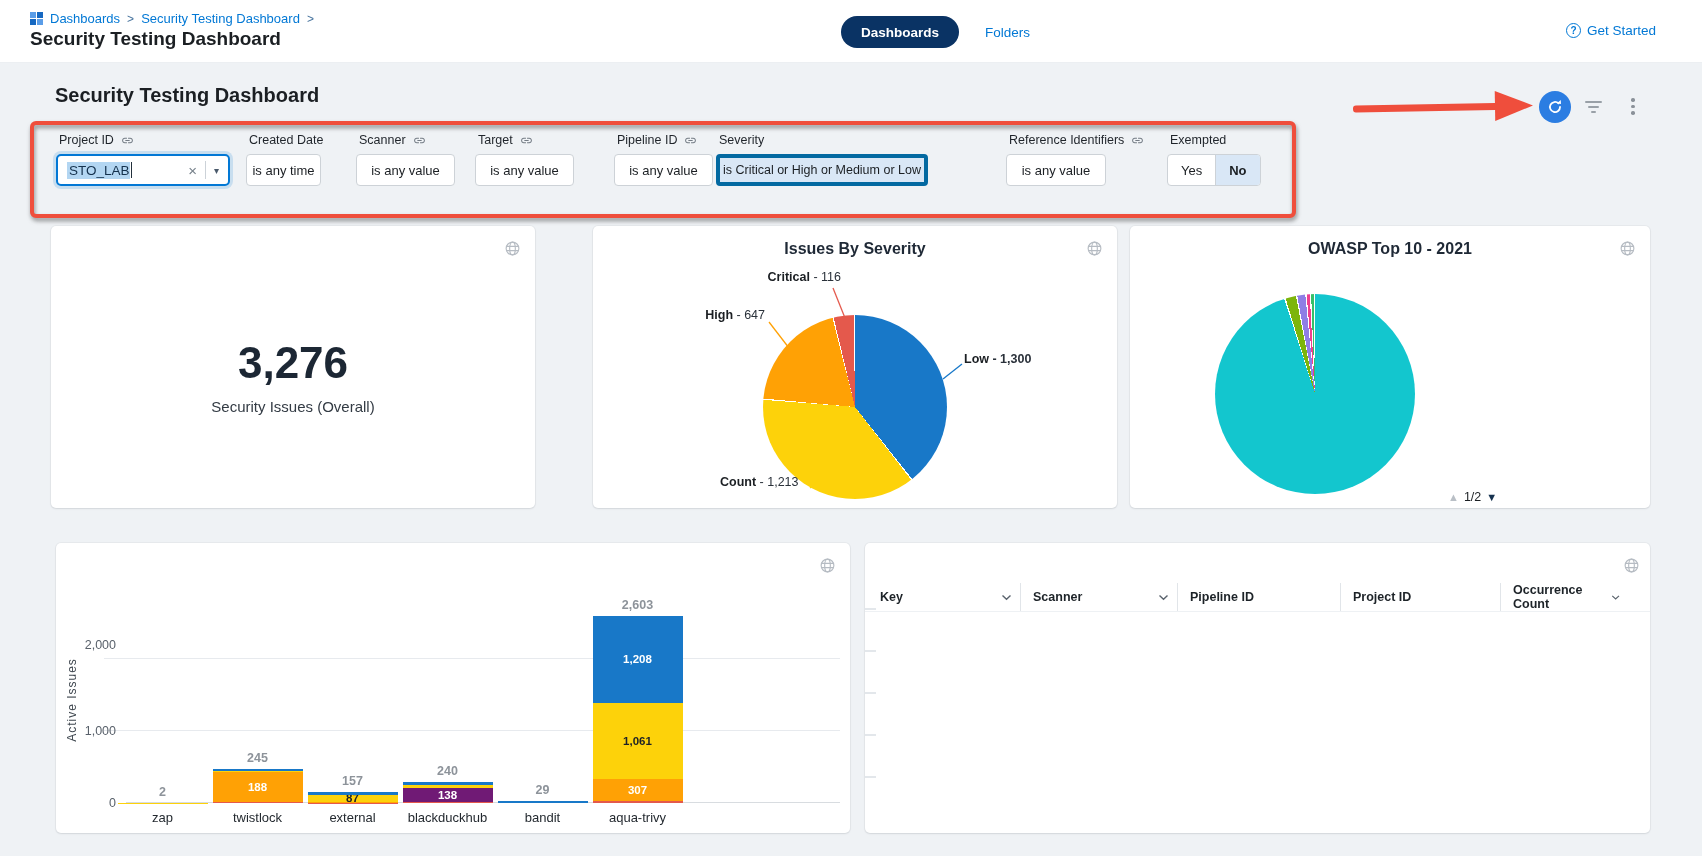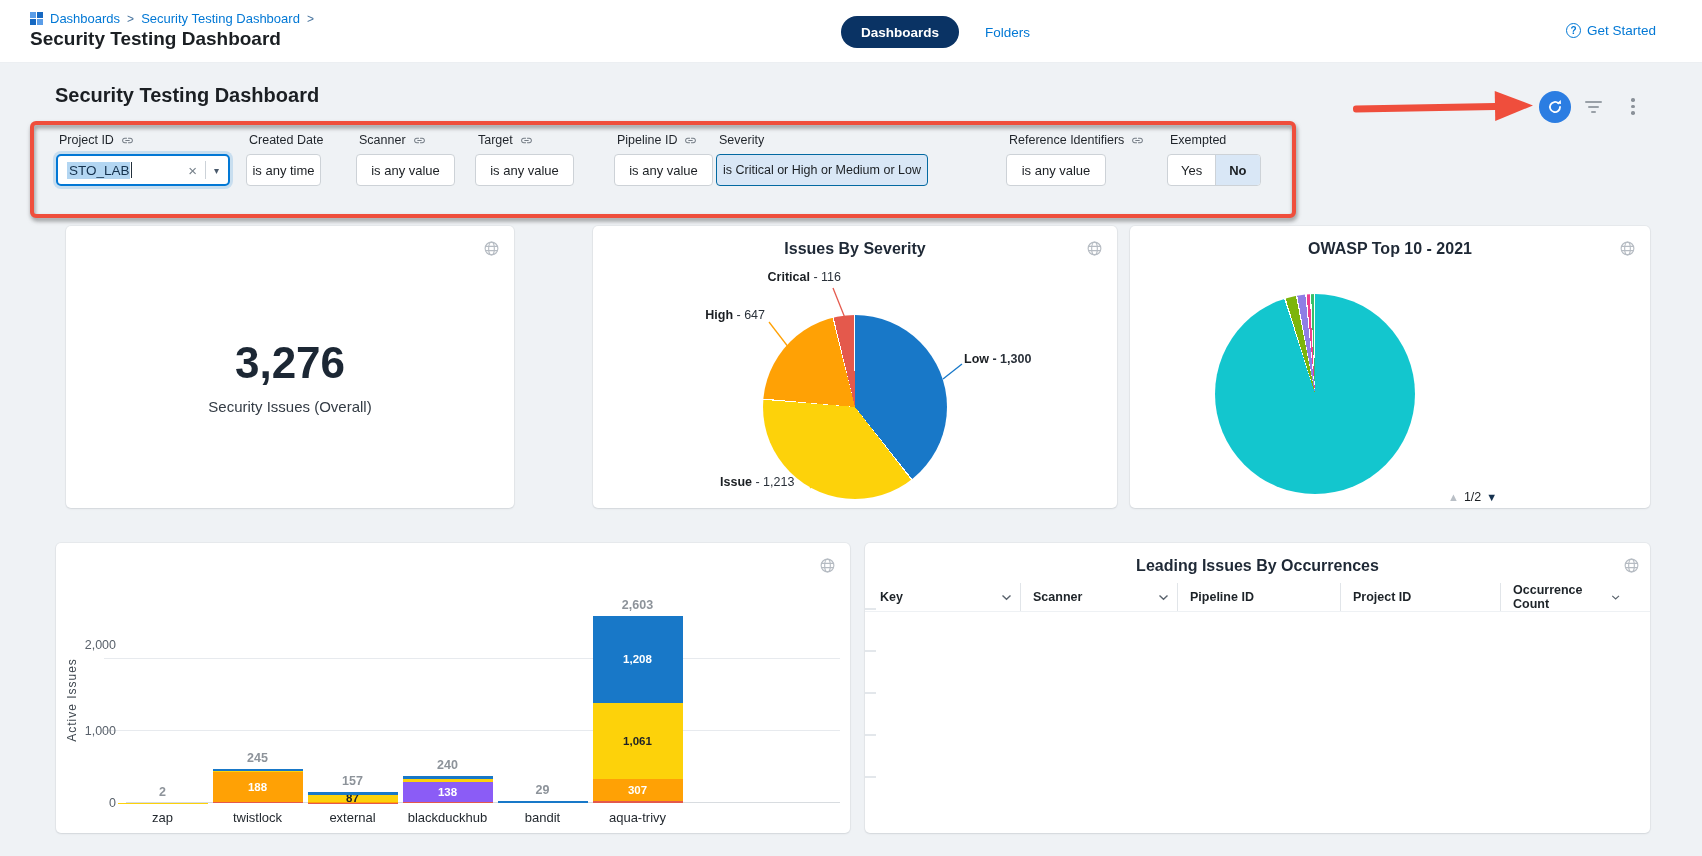--- a/index.html
+++ b/index.html
@@ -49,41 +49,41 @@
   .anno-arrow .tail{position:absolute;left:0;top:12px;width:145px;height:7px;background:#ef4e3c;border-radius:3px;}
   .anno-arrow .head{position:absolute;left:142px;top:0;width:0;height:0;
                     border-top:15px solid transparent;border-bottom:15px solid transparent;border-left:38px solid #ef4e3c;}
 
   
   .fg{position:absolute;top:71px;}
   .flabel{display:flex;align-items:center;gap:7px;font-size:12.5px;color:#1f242a;height:14px;padding-left:3px;}
   .fctl{margin-top:7px;height:32px;display:flex;align-items:center;}
   .fbtn{background:#fff;border:1px solid #cdd2d7;border-radius:4px;height:32px;box-sizing:border-box;
         display:flex;align-items:center;justify-content:center;font-size:13px;color:#1b1f23;cursor:pointer;}
-  .chip{background:#d9e7f6;border:1px solid #0369a1;border-radius:4px;height:32px;box-sizing:border-box;
+  .chip{background:#d9e7f6;border:4px solid #0369a1;border-radius:4px;height:32px;box-sizing:border-box;
         display:flex;align-items:center;justify-content:center;font-size:12.5px;color:#1b1f23;cursor:pointer;}
   .pid-input{width:174px;height:32px;box-sizing:border-box;background:#fff;border:2px solid #0278d5;border-radius:5px;
              box-shadow:0 0 0 3px rgba(2,120,213,.16);display:flex;align-items:center;padding:0 9px;cursor:text;}
   .pid-text{font-size:13.5px;color:#14314d;background:#b3d6f2;padding:1px 0 1px 2px;}
   .text-caret{width:1.5px;height:16px;background:#22303c;margin-left:1px;}
   .clear-x{margin-left:auto;color:#76808a;font-size:15px;line-height:15px;cursor:pointer;}
   .vdiv{width:1px;height:18px;background:#ccd2d8;margin:0 8px;}
   .dd-caret{color:#4a5a6b;font-size:10px;cursor:pointer;}
   .seg{display:flex;height:32px;box-sizing:border-box;border:1px solid #cdd2d7;border-radius:4px;overflow:hidden;background:#fff;}
   .seg .opt{padding:0 13px;display:flex;align-items:center;font-size:13px;color:#1b1f23;cursor:pointer;}
   .seg .on{background:#d9e7f6;border-left:1px solid #cdd2d7;font-weight:700;}
   .link-ic{flex:0 0 auto;}
 
   
   .card{position:absolute;background:#fff;border-radius:5px;overflow:hidden;
         box-shadow:0 1px 2px rgba(40,50,60,.10),0 0 0 1px rgba(40,50,60,.04);}
   .card-title{position:absolute;top:14px;left:0;right:0;text-align:center;font-size:16px;font-weight:700;color:#1f2936;}
   .globe{position:absolute;top:14px;right:14px;}
 
-  #card-overall{left:66px;top:164px;width:448px;height:282px;}
+  #card-overall{left:51px;top:164px;width:484px;height:282px;}
   .big-num{position:absolute;top:112px;left:0;right:0;text-align:center;font-size:44px;font-weight:600;color:#1c2734;}
   .big-label{position:absolute;top:172px;left:0;right:0;text-align:center;font-size:15px;color:#333b44;}
 
   #card-severity{left:593px;top:164px;width:524px;height:282px;}
   #card-owasp{left:1130px;top:164px;width:520px;height:282px;}
   .pie{position:absolute;border-radius:50%;cursor:pointer;}
   #sev-pie{left:170px;top:89px;width:184px;height:184px;}
   #owasp-pie{left:85px;top:68px;width:200px;height:200px;}
   .callout{position:absolute;font-size:12.5px;color:#2a313a;white-space:nowrap;}
   .callout b{color:#1b1f23;}
@@ -294,21 +294,21 @@
     <div class="pie" id="sev-pie" style="background: conic-gradient(rgb(24, 120, 200) 0deg, rgb(24, 120, 200) 141.587deg, rgb(255, 255, 255) 141.587deg, rgb(255, 255, 255) 142.387deg, rgb(253, 210, 10) 142.387deg, rgb(253, 210, 10) 274.499deg, rgb(255, 255, 255) 274.499deg, rgb(255, 255, 255) 275.299deg, rgb(255, 161, 5) 275.299deg, rgb(255, 161, 5) 345.766deg, rgb(255, 255, 255) 345.766deg, rgb(255, 255, 255) 346.566deg, rgb(228, 89, 76) 346.566deg, rgb(228, 89, 76) 359.2deg, rgb(255, 255, 255) 359.2deg, rgb(255, 255, 255) 360deg);"></div>
     <svg class="leaders" width="524" height="282" viewBox="0 0 524 282">
       <line x1="240" y1="62" x2="252" y2="92" stroke="#e4594c" stroke-width="1.3"></line>
       <line x1="176" y1="96" x2="196" y2="122" stroke="#ffa105" stroke-width="1.3"></line>
       <line x1="369" y1="138" x2="350" y2="153" stroke="#1878c8" stroke-width="1.3"></line>
       <line x1="226" y1="254" x2="217" y2="262" stroke="#fdd20a" stroke-width="1.3"></line>
     </svg>
     <span class="callout co-critical"><b>Critical</b> - 116</span>
     <span class="callout co-high"><b>High</b> - 647</span>
     <span class="callout co-low"><b>Low</b> - 1,300</span>
-    <span class="callout co-medium"><b>Issue</b> - 1,213</span>
+    <span class="callout co-medium"><b>Count</b> - 1,213</span>
   </section>
 
   <section class="card" id="card-owasp">
     <div class="card-title">OWASP Top 10 - 2021</div>
     <svg class="globe" viewBox="0 0 24 24" width="17" height="17" fill="none" stroke="#b6bcc3" stroke-width="1.6">
         <circle cx="12" cy="12" r="9"></circle>
         <ellipse cx="12" cy="12" rx="4" ry="9"></ellipse>
         <path d="M3.5 9h17M3.5 15h17"></path>
       </svg>
     <div class="pie" id="owasp-pie" style="background: conic-gradient(rgb(19, 198, 206) 0deg, rgb(19, 198, 206) 342.088deg, rgb(255, 255, 255) 342.088deg, rgb(255, 255, 255) 342.888deg, rgb(125, 181, 11) 342.888deg, rgb(125, 181, 11) 348.952deg, rgb(255, 255, 255) 348.952deg, rgb(255, 255, 255) 349.752deg, rgb(143, 126, 229) 349.752deg, rgb(143, 126, 229) 354.39deg, rgb(255, 255, 255) 354.39deg, rgb(255, 255, 255) 355.19deg, rgb(239, 62, 142) 355.19deg, rgb(239, 62, 142) 356.973deg, rgb(255, 255, 255) 356.973deg, rgb(255, 255, 255) 357.773deg, rgb(54, 192, 105) 357.773deg, rgb(54, 192, 105) 359.2deg, rgb(255, 255, 255) 359.2deg, rgb(255, 255, 255) 360deg);"></div>
@@ -363,21 +363,21 @@
               <span class="bseglab" style="color: rgb(28, 33, 39);">87</span>
             </div>
             <div class="bseg" style="height: 3.6px; background: rgb(24, 120, 200);"></div>
           </div>
           <div class="bcat">external</div>
         </div>
         <div class="bcol">
           <div class="btotal">240</div>
           <div class="bstack">
             <div class="bseg" style="height: 0.86px; background: rgb(228, 89, 76);"></div>
-            <div class="bseg" style="height: 20px; background: #8b5cf6;">
+            <div class="bseg" style="height: 14px; background: #701a75;">
               <span class="bseglab" style="color: rgb(255, 255, 255);">138</span>
             </div>
             <div class="bseg" style="height: 2.88px; background: rgb(253, 210, 10);"></div>
             <div class="bseg" style="height: 3.6px; background: rgb(24, 120, 200);"></div>
           </div>
           <div class="bcat">blackduckhub</div>
         </div>
         <div class="bcol">
           <div class="btotal">29</div>
           <div class="bstack">
@@ -398,21 +398,20 @@
             <div class="bseg" style="height: 86.98px; background: rgb(24, 120, 200);">
               <span class="bseglab" style="color: rgb(255, 255, 255);">1,208</span>
             </div>
           </div>
           <div class="bcat">aqua-trivy</div>
         </div>
       </div>
   </section>
 
   <section class="card" id="card-table">
-    <div class="card-title">Leading Issues By Occurrences</div>
     <svg class="globe" style="right:10px" viewBox="0 0 24 24" width="17" height="17" fill="none" stroke="#b6bcc3" stroke-width="1.6">
         <circle cx="12" cy="12" r="9"></circle>
         <ellipse cx="12" cy="12" rx="4" ry="9"></ellipse>
         <path d="M3.5 9h17M3.5 15h17"></path>
       </svg>
     <div class="thead">
       <div class="th" style="width:155px">
         <span>Key</span>
         <svg class="chev" width="11" height="7" viewBox="0 0 11 7">
             <path d="M1.5 1.5l4 3.8 4-3.8" fill="none" stroke="#5a636d" stroke-width="1.4"></path>

